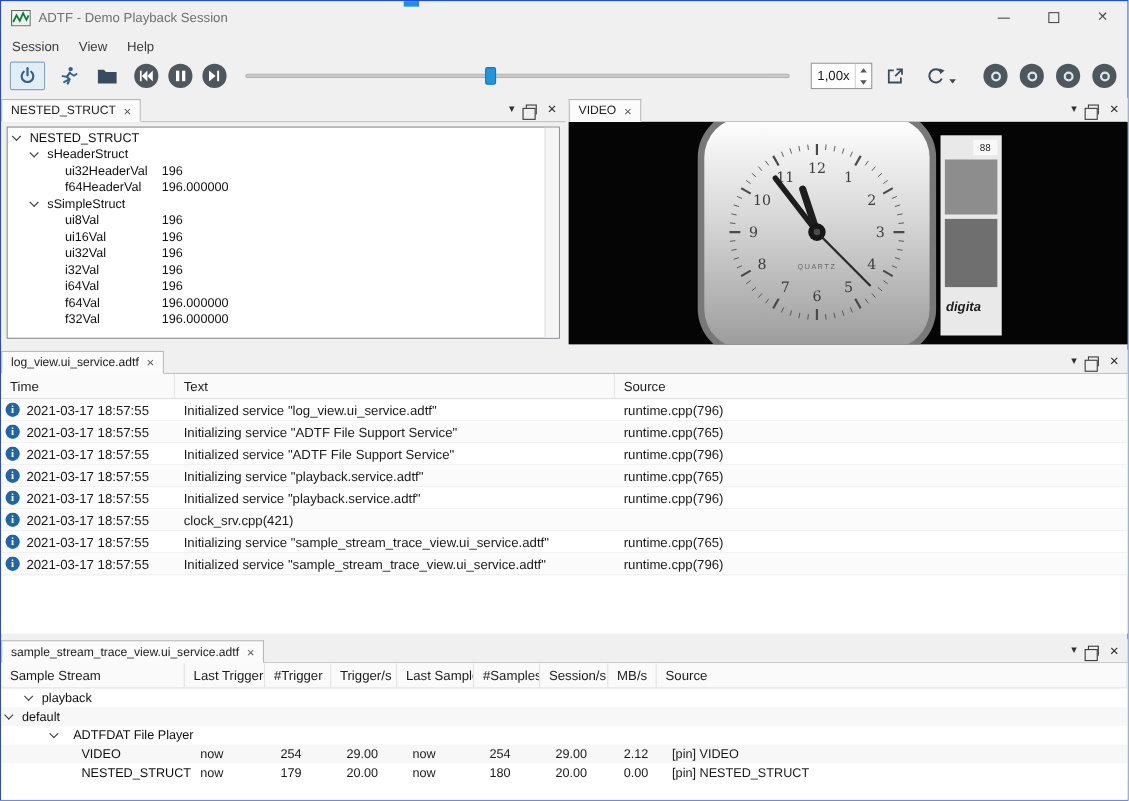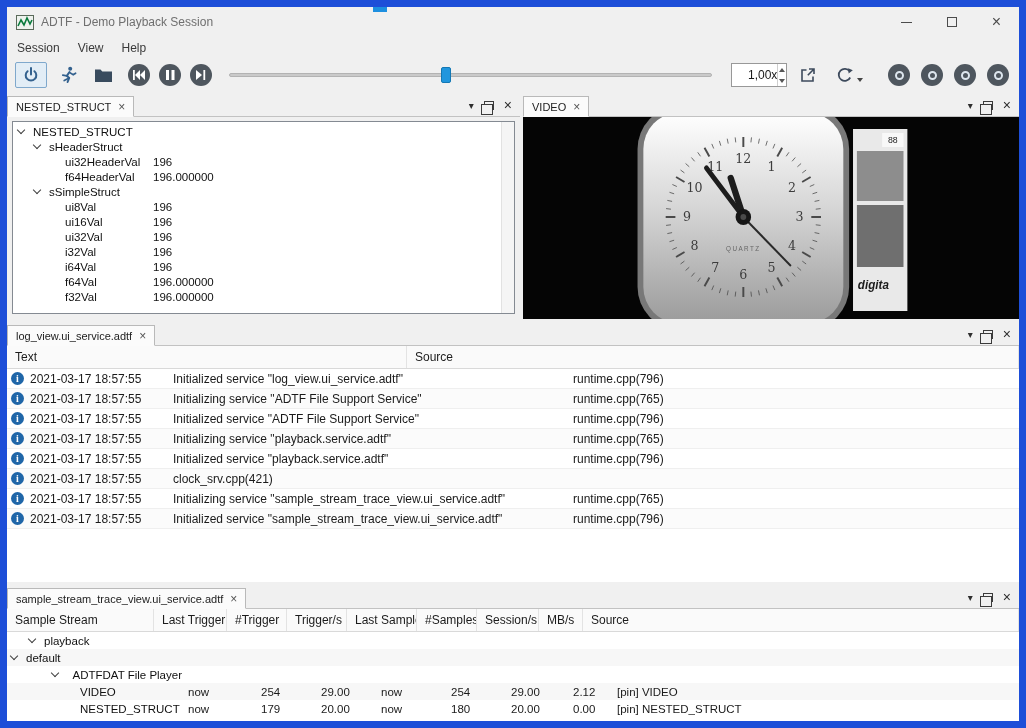--- a/index.html
+++ b/index.html
@@ -1,17 +1,17 @@
 <!DOCTYPE html>
 <html><head>
 <meta charset="utf-8">
 <style>
 *{box-sizing:border-box;margin:0;padding:0;}
 body{width:1026px;height:728px;font-family:"Liberation Sans",sans-serif;font-size:12px;color:#1a1a1a;overflow:hidden;background:#d8d8d8;}
-.window{width:1026px;height:728px;background:#f0f0f0;border:7px solid #1d4ed8;display:flex;flex-direction:column;position:relative;}
+.window{width:1026px;height:728px;background:#f0f0f0;border:1px solid #1d4ed8;display:flex;flex-direction:column;position:relative;}
 .artifact{position:absolute;left:366px;top:0;width:14px;height:5px;background:#1d8fe0;z-index:5;}
 
 
 .titlebar{height:30px;display:flex;align-items:center;flex:0 0 auto;}
 .app-icon{width:18px;height:15px;margin:0 7px 0 9px;flex:0 0 auto;}
 .title-text{color:#6f6f6f;font-size:12px;flex:1;}
 .win-btn{width:45px;height:30px;display:flex;align-items:center;justify-content:center;}
 .min-glyph{width:11px;height:1px;background:#4c4c4c;display:block;}
 .max-glyph{width:10px;height:10px;border:1px solid #4c4c4c;display:block;}
 .close-glyph{font-size:16px;color:#4c4c4c;line-height:1;}
@@ -24,21 +24,21 @@
 .toolbar{height:36px;display:flex;align-items:center;flex:0 0 auto;padding:0 10px 4px 8px;gap:7px;}
 .tb-btn{height:26px;min-width:28px;display:flex;align-items:center;justify-content:center;}
 .power-btn{border:1px solid #7fa8cc;background:#e2edf6;border-radius:2px;width:32px;}
 .plain-btn{width:28px;}
 .transport{display:flex;gap:9px;margin-left:4px;}
 .circle-btn{width:22px;height:22px;border-radius:50%;background:#4e565e;display:flex;align-items:center;justify-content:center;flex:0 0 auto;}
 .slider{flex:1;height:22px;position:relative;margin:0 12px 0 10px;}
 .slider-track{position:absolute;left:0;right:0;top:9px;height:4px;background:#cacaca;border:1px solid #b3b3b3;border-radius:2px;}
 .slider-handle{position:absolute;top:3px;width:10px;height:16px;background:#2196dd;border:1px solid #1478b4;border-radius:2px;}
 .spinbox{width:56px;height:24px;background:#fff;border:1px solid #989898;display:flex;flex:0 0 auto;}
-.spin-text{flex:1;display:flex;align-items:center;padding-left:16px;}
+.spin-text{flex:1;display:flex;align-items:center;padding-left:5px;}
 .spin-arrows{width:15px;display:flex;flex-direction:column;border-left:1px solid #cfcfcf;}
 .spin-up,.spin-down{flex:1;display:flex;align-items:center;justify-content:center;}
 .tri-up{width:0;height:0;border-left:3.5px solid transparent;border-right:3.5px solid transparent;border-bottom:4px solid #555;}
 .tri-down{width:0;height:0;border-left:3.5px solid transparent;border-right:3.5px solid transparent;border-top:4px solid #555;}
 .time-field{width:130px;height:30px;background:#fff;border:1px solid #6c7a87;display:flex;align-items:center;justify-content:center;font-size:14px;color:#111;flex:0 0 auto;}
 .loop-btn{gap:3px;width:40px;}
 .dd-tri{width:0;height:0;border-left:3.5px solid transparent;border-right:3.5px solid transparent;border-top:4px solid #444;margin-top:9px;}
 .marker-group{display:flex;gap:11px;margin-left:12px;}
 .ring{width:9px;height:9px;border:2px solid #dde6ee;border-radius:50%;display:block;}
 
@@ -432,20 +432,21 @@
           <span class="tab-close">×</span>
         </div>
         <div class="tabbar-controls">
           <span class="pc-arrow">▾</span>
           <span class="float-icon"></span>
           <span class="pc-close">×</span>
         </div>
       </div>
       <div class="table-body">
         <div class="table-header" id="log-header">
+            <div class="th" style="width: 158px;">Time</div>
             <div class="th" style="width: 400px;">Text</div>
             <div class="th" style="flex: 1 1 0%;">Source</div>
           </div>
         <div class="rows" id="log-rows">
             <div class="log-row">
               <div class="cell cell-time">
                 <span class="info-icon">i</span>
                 <span>2021-03-17 18:57:55</span>
               </div>
               <div class="cell cell-text">Initialized service "log_view.ui_service.adtf"</div>
@@ -519,21 +520,21 @@
           <span class="tab-close">×</span>
         </div>
         <div class="tabbar-controls">
           <span class="pc-arrow">▾</span>
           <span class="float-icon"></span>
           <span class="pc-close">×</span>
         </div>
       </div>
       <div class="table-body">
         <div class="table-header" id="trace-header">
-            <div class="th" style="width: 147px;">Sample Stream</div>
+            <div class="th" style="width: 167px;">Sample Stream</div>
             <div class="th" style="width: 73px;">Last Trigger</div>
             <div class="th" style="width: 60px;">#Trigger</div>
             <div class="th" style="width: 60px;">Trigger/s</div>
             <div class="th" style="width: 70px;">Last Sample</div>
             <div class="th" style="width: 60px;">#Samples</div>
             <div class="th" style="width: 62px;">Session/s</div>
             <div class="th" style="width: 44px;">MB/s</div>
             <div class="th" style="flex: 1 1 0%;">Source</div>
           </div>
         <div class="rows" id="trace-rows">

